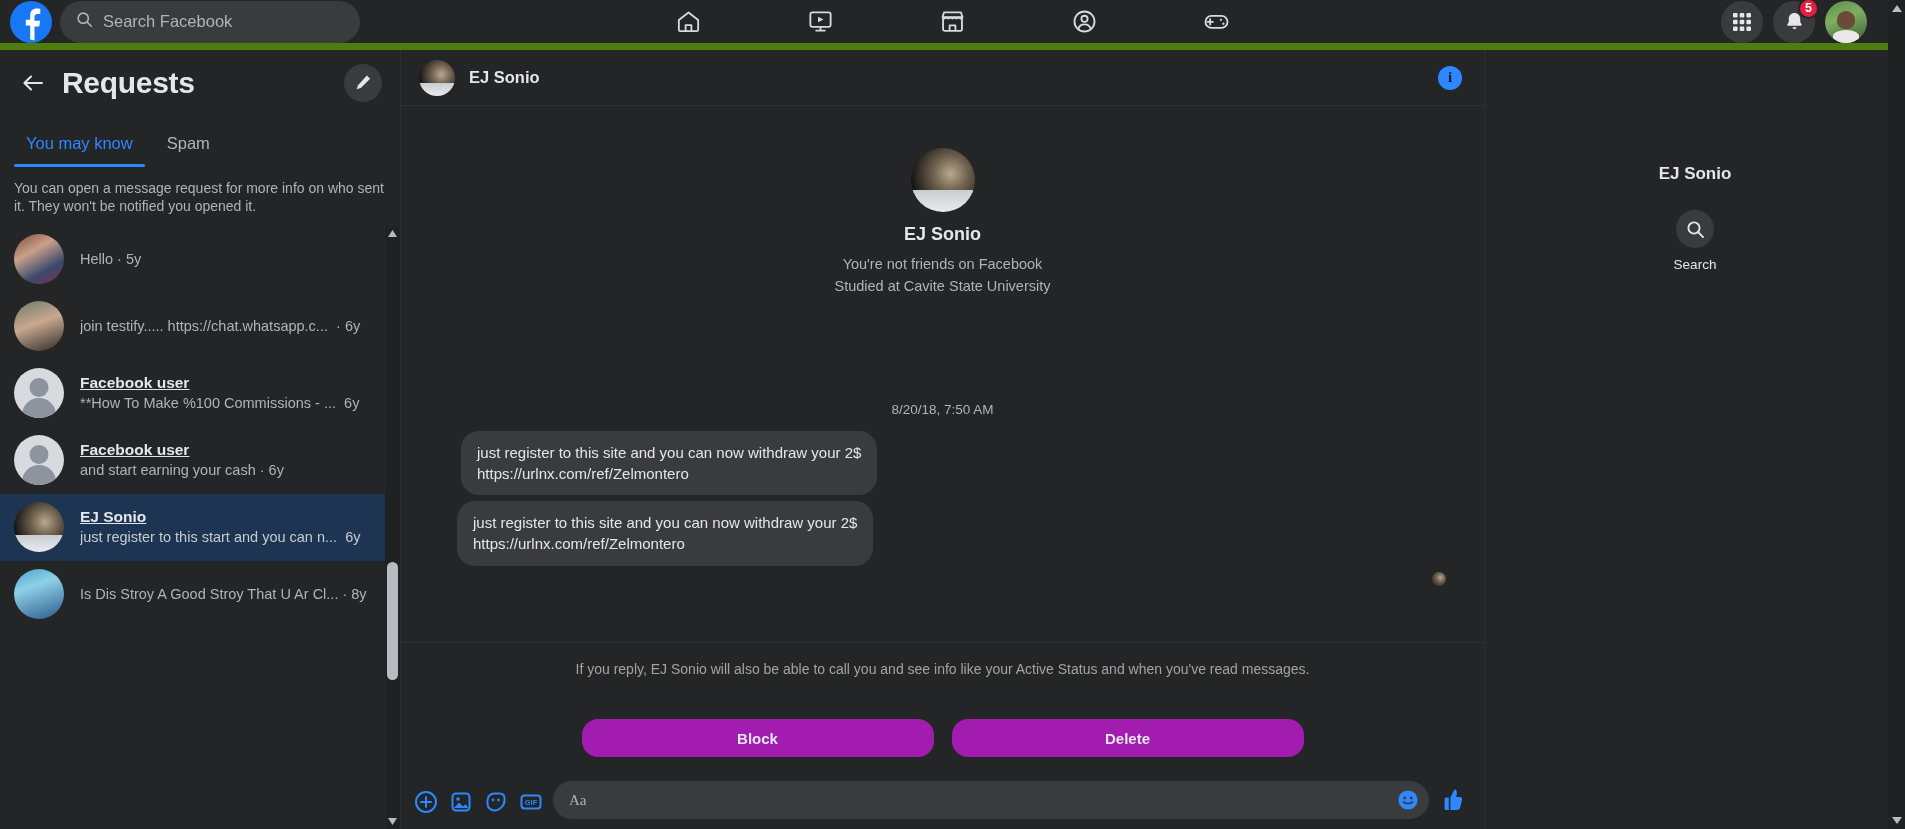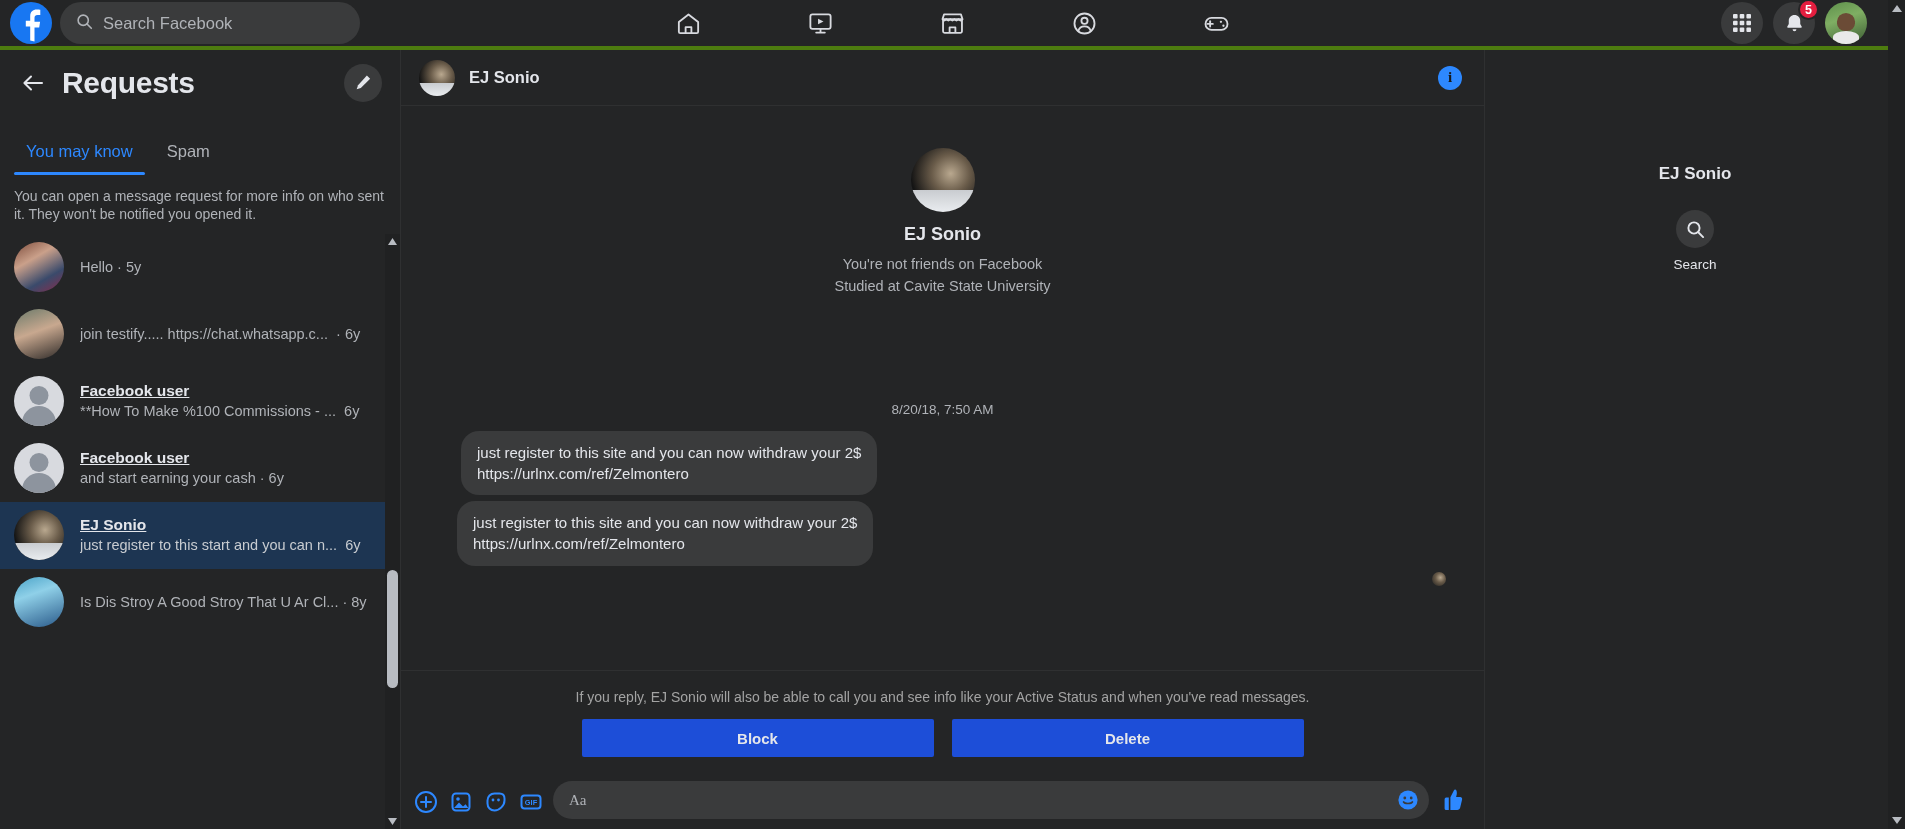--- a/index.html
+++ b/index.html
@@ -9,21 +9,21 @@
     font-family: "Liberation Sans", sans-serif;
     overflow: hidden;
     color: #e4e6eb;
   }
   .app { position: relative; width: 1905px; height: 829px; display: flex; flex-direction: column; }
 
   
   .topbar {
     height: 50px; min-height: 50px; background: #242526;
     display: flex; align-items: center; position: relative;
-    border-bottom: 4px solid #4d7c0f;
+    border-bottom: 7px solid #4d7c0f;
   }
   .tb-left { display: flex; align-items: center; padding-left: 10px; gap: 8px; }
   .fb-logo {
     width: 42px; height: 42px; border-radius: 50%;
     background: #1877f2; display: flex; align-items: center; justify-content: center;
     flex-shrink: 0;
   }
   .fb-logo svg { display:block; }
   .search-pill {
     height: 42px; width: 300px; border-radius: 21px; background: #3a3b3c;
@@ -76,21 +76,21 @@
   .lp-head { display: flex; align-items: center; padding: 14px 18px 6px 18px; gap: 14px; }
   .backarrow { width: 30px; height: 30px; display:flex; align-items:center; justify-content:center; cursor:pointer; }
   .lp-title { font-size: 30px; font-weight: bold; letter-spacing: -0.3px; color:#e4e6eb; }
   .compose {
     margin-left: auto; width: 38px; height: 38px; border-radius: 50%; background: #3a3b3c;
     display:flex; align-items:center; justify-content:center; cursor:pointer;
   }
   .tabs { display: flex; padding: 18px 14px 0 14px; gap: 10px; }
   .tab {
     font-size: 16.5px; padding: 8px 12px 14px 12px; cursor: pointer; color: #b0b3b8;
-    position: relative; border-radius: 6px 6px 0 0; margin-top: 8px;
+    position: relative; border-radius: 6px 6px 0 0;
   }
   .tab.active { color: #2d88ff; font-weight: normal; }
   .tab.active::after {
     content:""; position:absolute; left:0; right:0; bottom:0; height:3px; background:#2d88ff; border-radius:2px;
   }
   .lp-note {
     padding: 12px 14px 10px 14px; font-size: 14px; line-height: 1.32; color: #b0b3b8;
   }
   .convlist { flex: 1; overflow: hidden; position: relative; padding-right: 14px; }
   .conv {
@@ -169,23 +169,24 @@
     font-size: 15px; line-height: 1.42; color: #e4e6eb; white-space: pre-line;
   }
   .seen-dot { display:flex; justify-content:flex-end; padding-right: 20px; margin-top: 2px; }
   .seen-dot .d { width: 14px; height: 14px; border-radius: 50%;
     background: radial-gradient(circle at 60% 40%, #b9a88f 0%, #6a5c4a 40%, #1a1a1a 100%); }
 
   .replybar { padding: 10px 18px 14px; border-top: 1px solid #2f3031; }
   .replynote { text-align: center; font-size: 14px; color: #a3a3a3; padding: 8px 0 14px; }
   .btnrow { display: flex; gap: 18px; justify-content: center; }
   .abtn {
-    flex: 1; max-width: 352px; height: 38px; background: #1d4ed8; border: none; border-radius: 2px;
+    flex: 1; max-width: 352px; height: 38px; background: #a21caf; border: none; border-radius: 16px;
     color: #e4e6eb; font-size: 15px; font-weight: bold; cursor: pointer;
     font-family: "Liberation Sans", sans-serif;
+    margin-top: 28px;
   }
   .composer {
     height: 58px; min-height: 58px; display: flex; align-items: center; gap: 9px;
     padding: 0 18px 0 12px;
   }
   .cicon { width: 26px; height: 26px; display:flex; align-items:flex-end; justify-content:center; cursor:pointer; flex-shrink:0;}
   .inputpill {
     flex: 1; height: 38px; border-radius: 19px; background: #3a3b3c; display: flex; align-items: center;
     padding: 0 16px; position: relative; min-width: 0; font-family: Liberation Serif, serif;
   }

